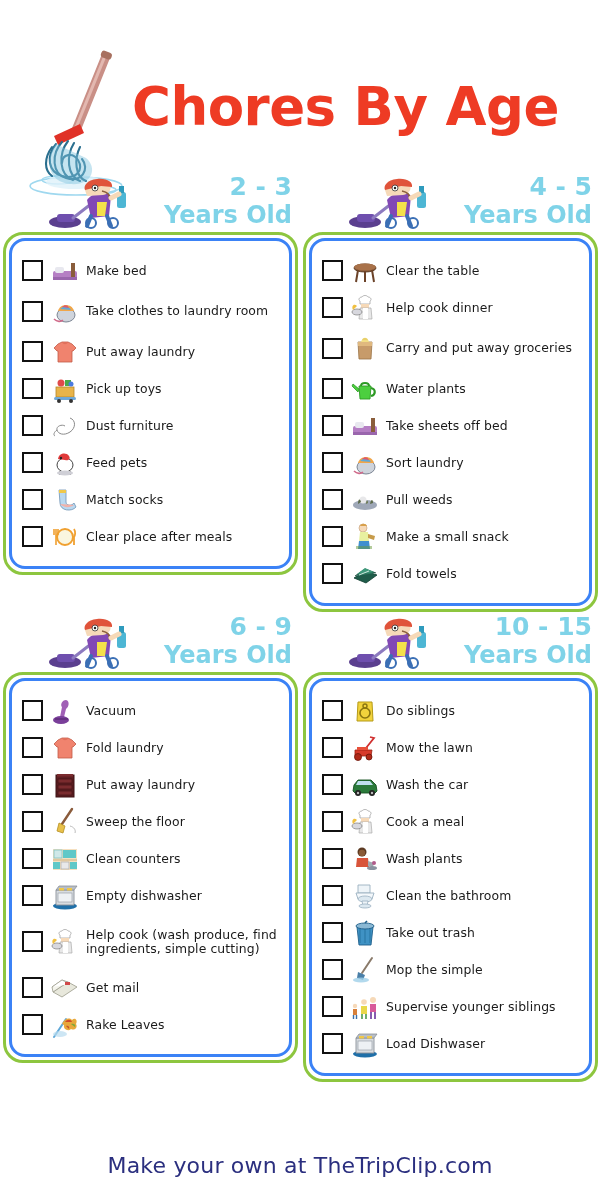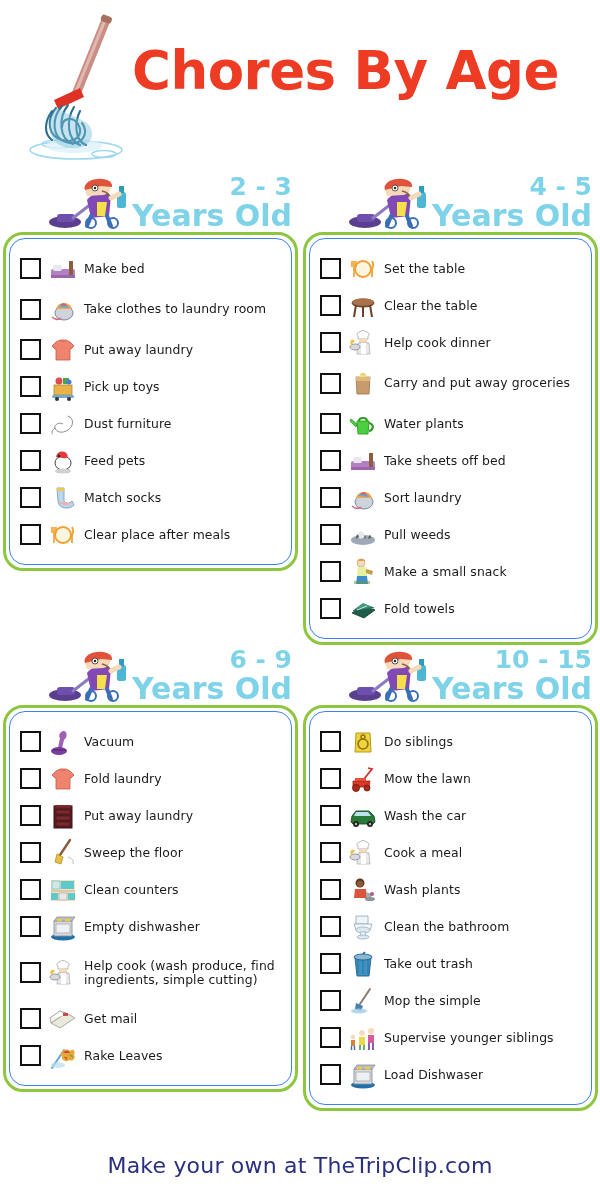--- a/index.html
+++ b/index.html
@@ -10,20 +10,21 @@
     font-family:"DejaVu Sans", sans-serif;
     overflow:hidden;
     position:relative;
   }
 
   
   .header {
     position:relative;
     height:172px;
     width:600px;
+    margin-top:36px;
   }
   .mop-art {
     position:absolute;
     left:18px; top:8px;
     width:120px; height:160px;
   }
   .page-title {
     position:absolute;
     left:132px; top:44px;
     width:455px;
@@ -65,32 +66,32 @@
     text-align:right;
     color:#7fd3e8;
     font-weight:bold;
     font-size:25px;
     line-height:29px;
     letter-spacing:0px;
     white-space:nowrap;
   }
   .age-years {
     display:block;
-    font-size:30px;
+    font-size:24px;
     line-height:29px;
   }
 
   .card {
     background:#ffffff;
     border:3px solid #8dc63f;
     border-radius:20px;
     padding:3px;
   }
   .card-inner {
-    border:1px solid #3b82f6;
+    border:3px solid #3b82f6;
     border-radius:16px;
     background:#ffffff;
     padding:11px 8px 11px 10px;
   }
 
   
   .chore-row {
     display:flex;
     align-items:center;
     min-height:37px;
@@ -334,31 +335,20 @@
       </div>
       <div class="age-label">
         <span>4 - 5</span>
         <span class="age-years">Years Old</span>
       </div>
     </div>
 
     <div class="card">
       <div class="card-inner">
 
-        <div class="chore-row">
-          <div class="checkbox"></div>
-          <div class="chore-icon">
-            <svg viewBox="0 0 30 28" width="30" height="28">
-              <circle cx="15" cy="14" r="8" fill="#faf6e0" stroke="#f0a030" stroke-width="2"></circle>
-              <path d="M6 6 L6 22 M4 6 L4 12 M8 6 L8 12" stroke="#f0a030" stroke-width="1.6"></path>
-              <path d="M24 6 C26 9 25 13 24 14 L24 22" stroke="#f0a030" stroke-width="1.8" fill="none"></path>
-            </svg>
-          </div>
-          <div class="chore-label">Set the table</div>
-        </div>
 
         <div class="chore-row">
           <div class="checkbox"></div>
           <div class="chore-icon">
             <svg viewBox="0 0 30 28" width="30" height="28">
               <ellipse cx="15" cy="11" rx="11" ry="4" fill="#8a5b3b" stroke="#5c3a22" stroke-width="1"></ellipse>
               <ellipse cx="15" cy="10" rx="11" ry="3.5" fill="#a9724a"></ellipse>
               <path d="M8 13 L6 25 M22 13 L24 25 M15 14 L15 25" stroke="#6b4228" stroke-width="2"></path>
             </svg>
           </div>

